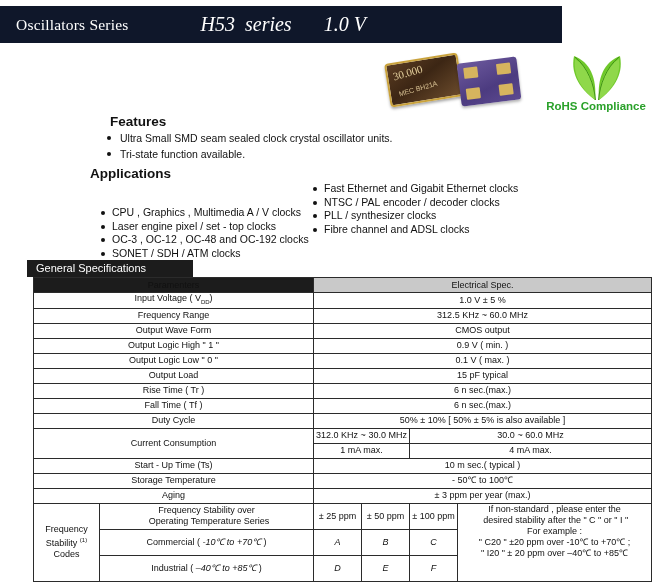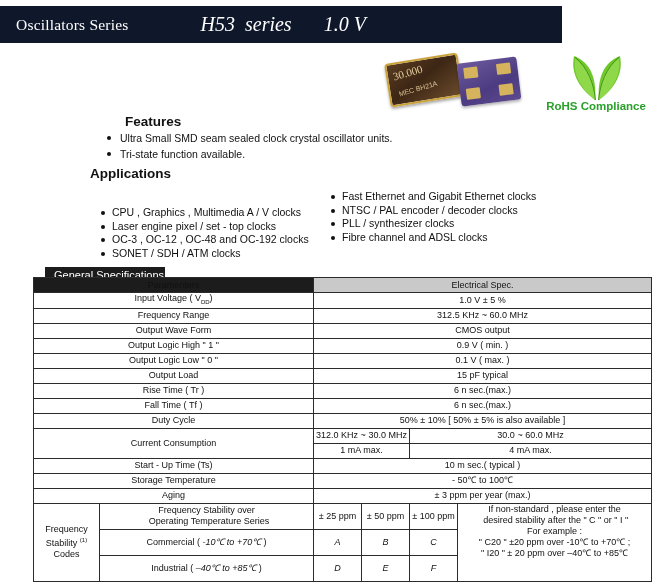--- a/index.html
+++ b/index.html
@@ -135,21 +135,21 @@
     white-space: nowrap;
   }
 
   
   .sec-head {
     position: absolute;
     color: #111;
     font-size: 13.5px;
     font-weight: bold;
   }
-  #features-head { left: 93px; top: 114px; padding-left: 32px; }
+  #features-head { left: 78px; top: 114px; padding-left: 32px; }
   #apps-head     { left: 90px; top: 166px; }
 
   .bullet-list { position: absolute; margin: 0; padding: 0; list-style: none; }
   .bullet-list li {
     font-size: 10.5px;
     color: #111;
     line-height: 13.6px;
     white-space: nowrap;
     position: relative;
     padding-left: 12px;
@@ -159,34 +159,33 @@
     position: absolute;
     left: 1px; top: 5px;
     width: 4px; height: 4px;
     background: #111;
     border-radius: 50%;
   }
   #features-list { left: 104px; top: 130px; }
   #features-list li { line-height: 16px; padding-left: 16px; }
   #features-list li:before { left: 3px; top: 6px; }
   #apps-left  { left: 100px; top: 182px; margin-top: 24px; }
-  #apps-right { left: 330px; top: 182px; margin-top: 8px; }
+  #apps-right { left: 312px; top: 182px; }
 
   
   .spec-tab {
     position: absolute;
-    left: 45px; top: 260px;
-    width: 120px; height: 17px;
+    left: 27px; top: 260px;
+    width: 166px; height: 17px;
     background: #1c1c1c;
     color: #ffffff;
     font-size: 11px;
     line-height: 17px;
     padding-left: 9px;
     white-space: nowrap;
-    margin-top: 7px;
   }
 
   
   table.spec {
     position: absolute;
     left: 33px; top: 277px;
     width: 618px;
     border-collapse: collapse;
     table-layout: fixed;
   }

